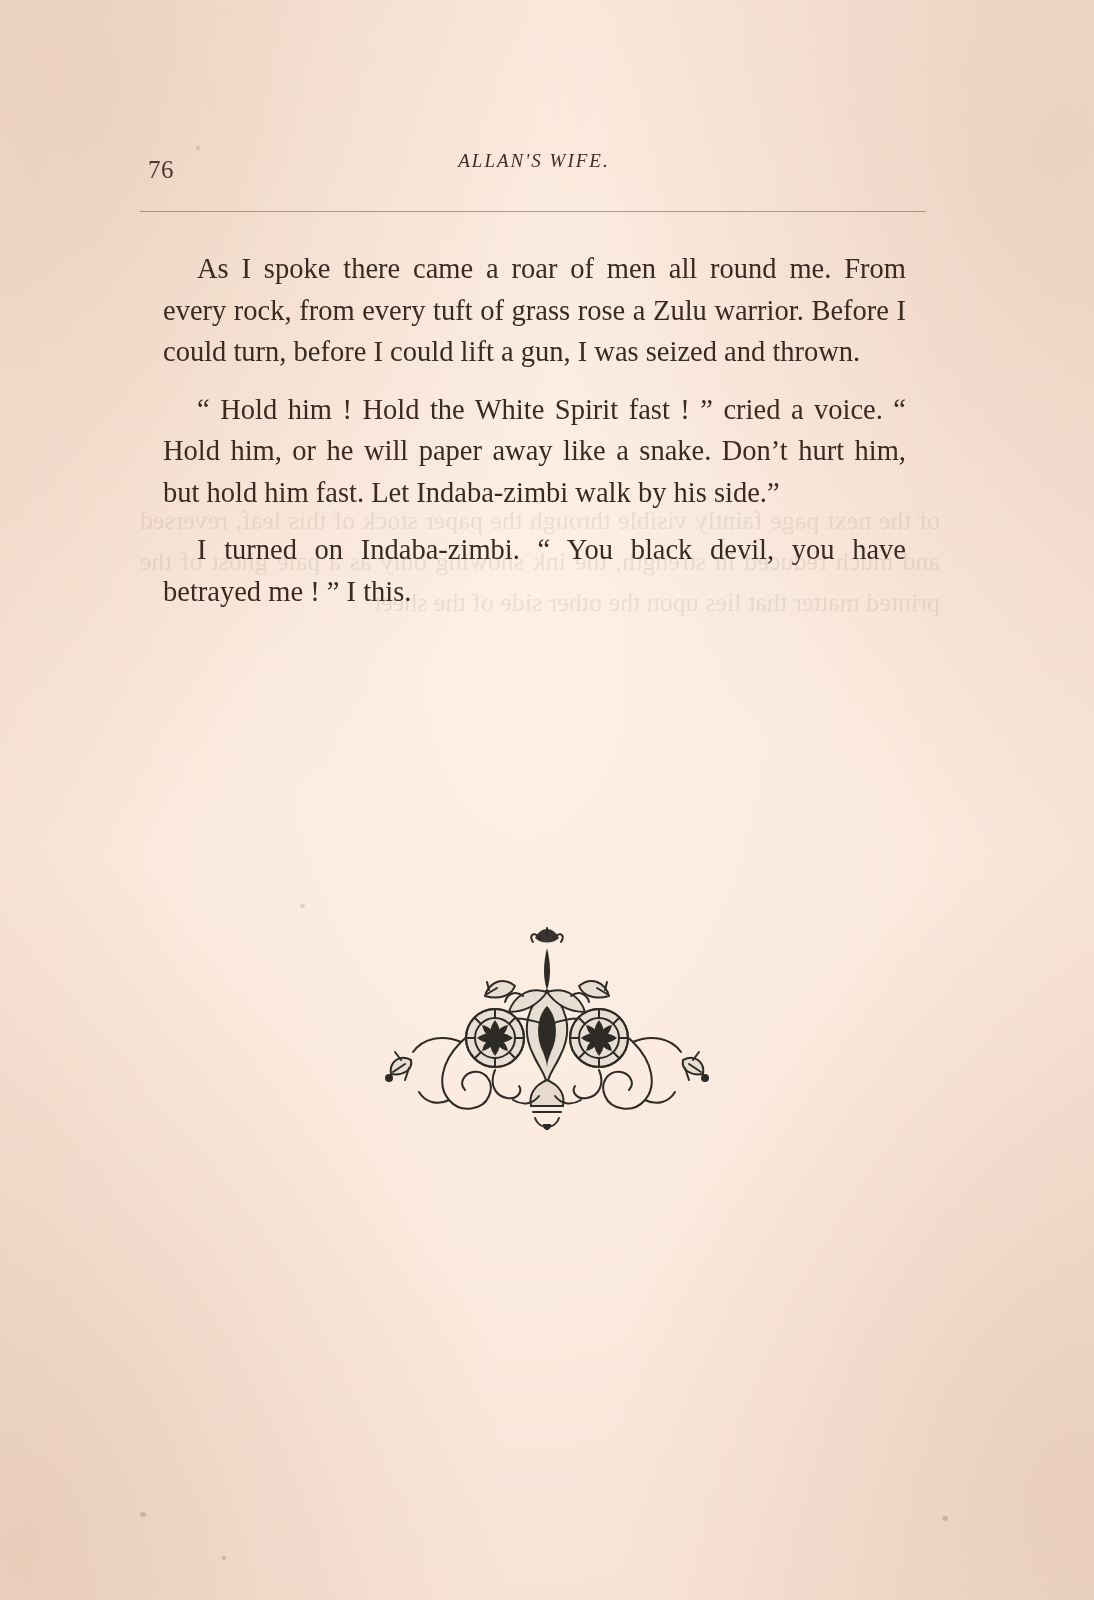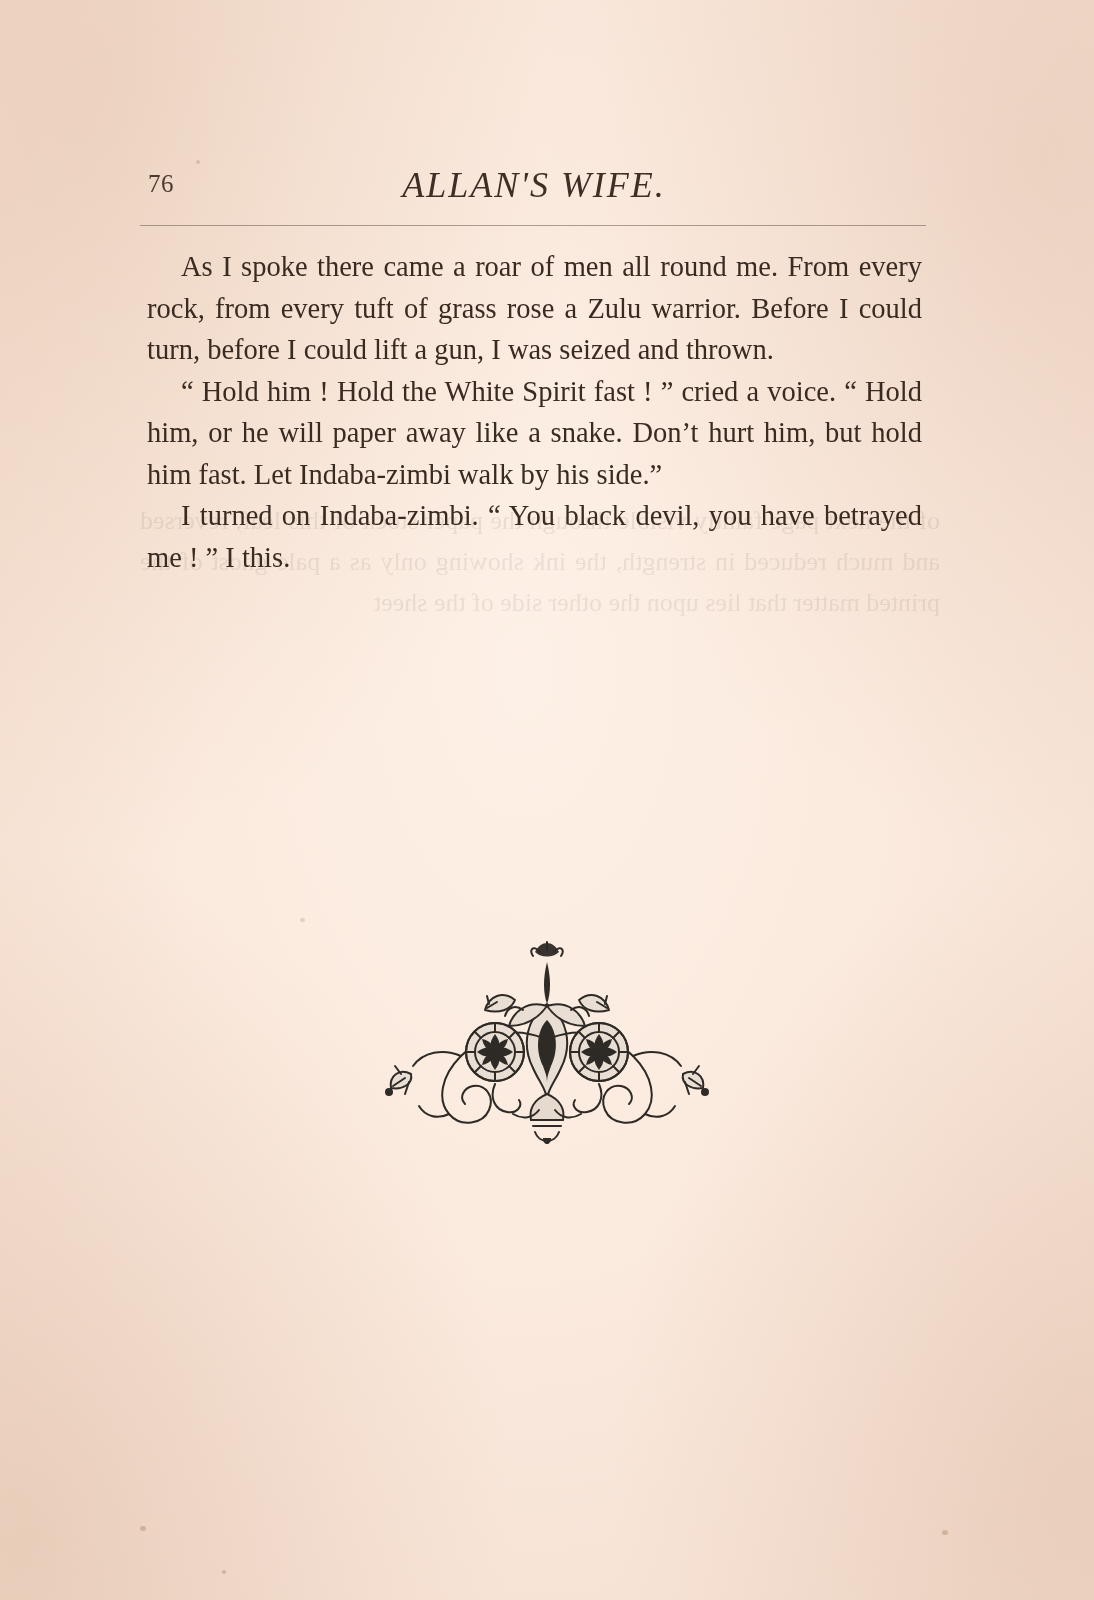--- a/index.html
+++ b/index.html
@@ -51,21 +51,21 @@
     line-height: 41px;
     text-align: justify;
     filter: blur(0.6px);
     pointer-events: none;
     font-family: "Liberation Serif", serif;
   }
 
   .content {
     position: absolute;
     left: 0;
-    top: 14px;
+    top: 0;
     width: 1094px;
     height: 1460px;
   }
 
   .header {
     position: absolute;
     left: 148px;
     top: 150px;
     width: 772px;
     height: 40px;
@@ -79,21 +79,21 @@
     letter-spacing: 0.5px;
     font-family: "Liberation Serif", serif;
   }
   .running-title {
     position: absolute;
     left: 0;
     right: 0;
     top: 0;
     text-align: center;
     font-style: italic;
-    font-size: 36px;
+    font-size: 19px;
     letter-spacing: 2.0px;
     color: #3e2f26;
     font-family: "Liberation Serif", serif;
   }
   .rule {
     position: absolute;
     left: 140px;
     top: 211px;
     width: 786px;
     height: 1px;
@@ -107,21 +107,21 @@
     top: 232px;
     width: 775px;
     color: #3a2b22;
     font-size: 28.5px;
     line-height: 41.5px;
     text-align: justify;
     text-justify: inter-word;
     font-family: "Liberation Serif", serif;
   }
   .body-text p {
-    margin: 0;
+    margin: 16px;
     text-indent: 34px;
   }
 
   .ornament {
     position: absolute;
     left: 50%;
     top: 920px;
     transform: translateX(-50%);
     width: 420px;
     height: 255px;

